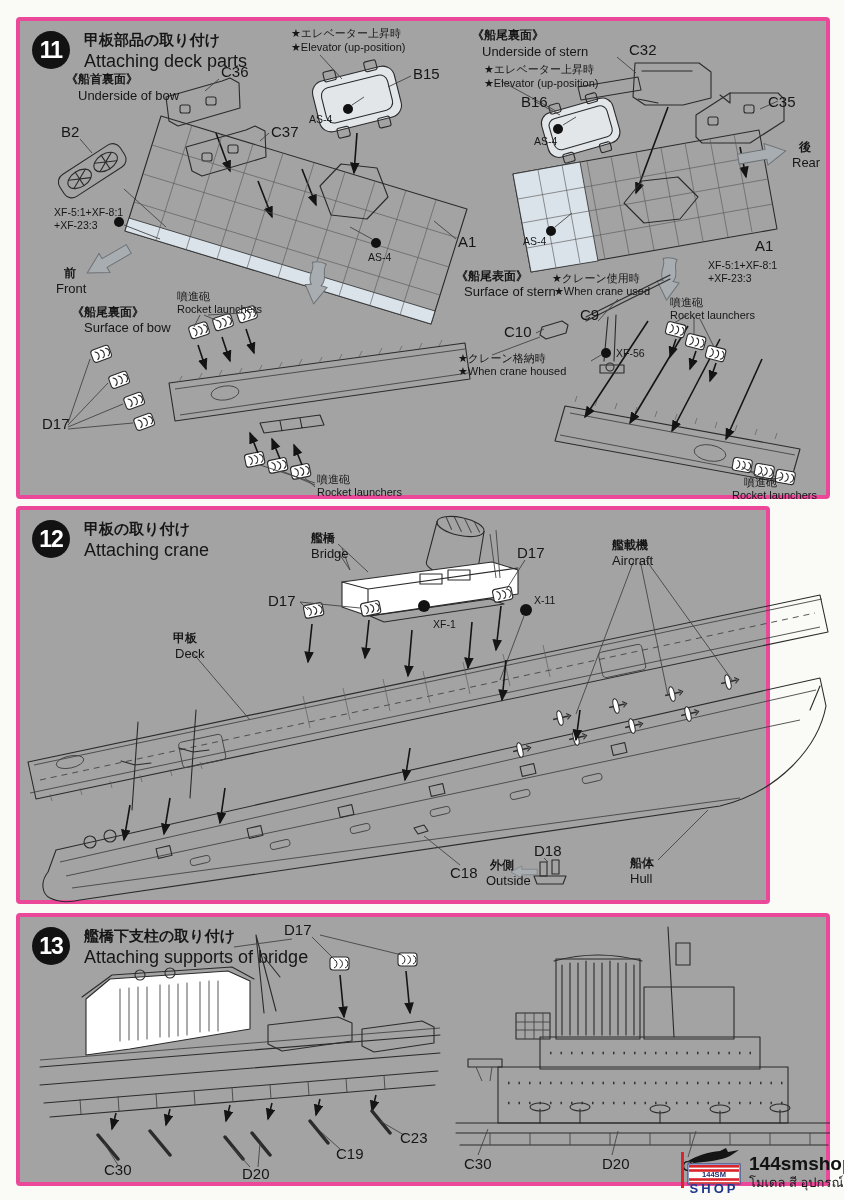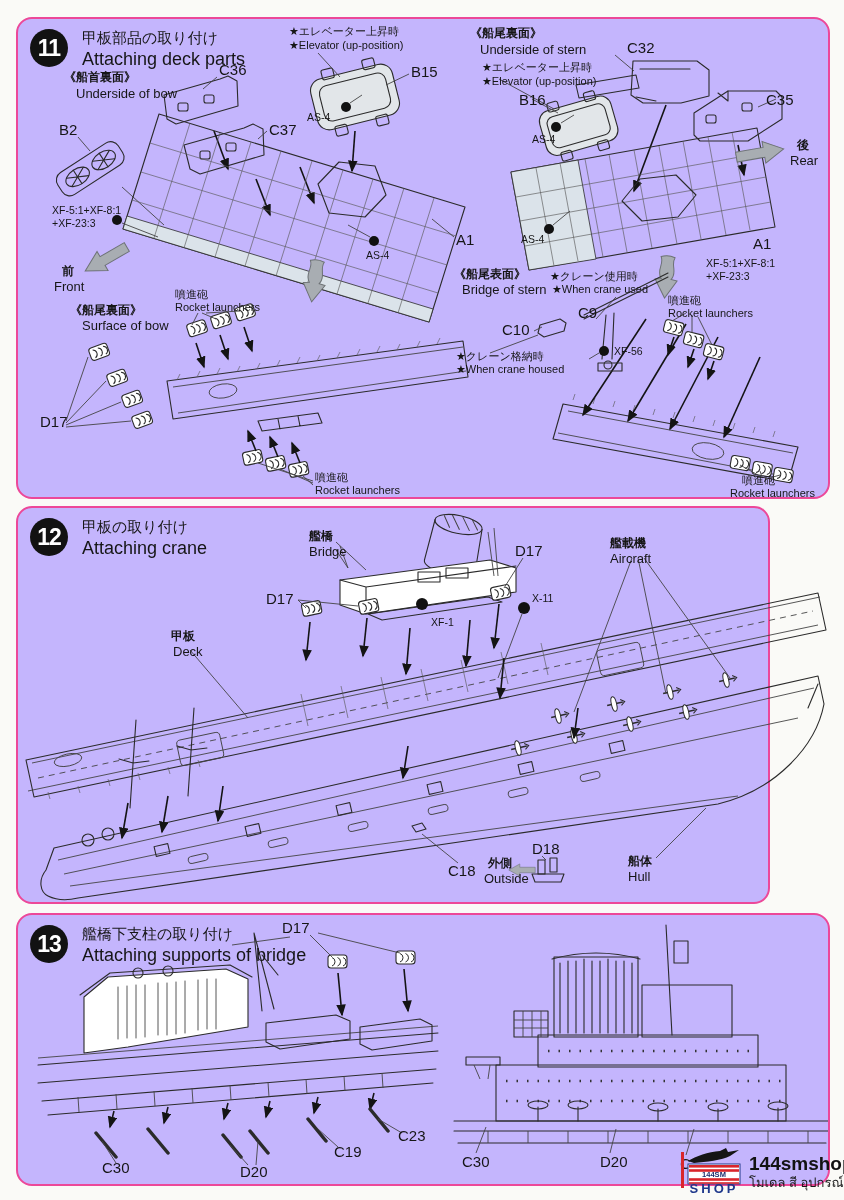--- a/index.html
+++ b/index.html
@@ -1,23 +1,23 @@
 <!DOCTYPE html>
 <html><head>
 <meta charset="utf-8">
 <style>
   html,body{margin:0;padding:0}
   body{font-family:"Liberation Sans","DejaVu Sans",sans-serif;background:#e9e9e7}
   #page{position:relative;width:844px;height:1200px;background:#fafaf7;overflow:hidden}
-  .sec{position:absolute;background:#c4b5fd;border:2px solid #ec4899;border-radius:16px;box-sizing:border-box}
+  .sec{position:absolute;background:#a3a3a3;border:4px solid #ec4899;border-radius:4px;box-sizing:border-box}
   .art{position:absolute;left:0;top:0}
   .badge{position:absolute;left:12px;top:10px;width:38px;height:38px;border-radius:50%;background:#121212;color:#fff;
          font-weight:bold;font-size:23px;display:flex;align-items:center;justify-content:center;letter-spacing:-1px}
   .lbl{position:absolute;white-space:nowrap;color:#161616;line-height:1.15}
-  .hja{font-size:15px;font-weight:normal}
+  .hja{font-size:15px;font-weight:bold}
   .hen{font-size:18px}
   .sja{font-size:12px;font-weight:bold}
   .sen{font-size:13px}
   .note{font-size:11px;font-weight:normal}
   .noteen{font-size:11px}
   .part{font-size:15px}
   .tiny{font-size:10.5px}
   .o{stroke:#2b2b2b;fill:none;stroke-width:1.1;stroke-linejoin:round;stroke-linecap:round}
   .pl{fill:#e2e6e9;stroke:#2b2b2b;stroke-width:1.1}
   .ld{stroke:#444;stroke-width:.9;fill:none}
@@ -287,21 +287,21 @@
 
     <div class="lbl sja" style="left:52px;top:285px">《船尾裏面》</div>
     <div class="lbl sen" style="left:64px;top:300px">Surface of bow</div>
     <div class="lbl note" style="left:157px;top:269px">噴進砲</div>
     <div class="lbl noteen" style="left:157px;top:282px">Rocket launchers</div>
     <div class="lbl part" style="left:22px;top:394px">D17</div>
     <div class="lbl note" style="left:297px;top:452px">噴進砲</div>
     <div class="lbl noteen" style="left:297px;top:465px">Rocket launchers</div>
 
     <div class="lbl sja" style="left:436px;top:249px">《船尾表面》</div>
-    <div class="lbl sen" style="left:444px;top:264px">Bridge of stern</div>
+    <div class="lbl sen" style="left:444px;top:264px">Surface of stern</div>
     <div class="lbl note" style="left:532px;top:251px">★クレーン使用時</div>
     <div class="lbl noteen" style="left:534px;top:264px">★When crane used</div>
     <div class="lbl part" style="left:560px;top:285px">C9</div>
     <div class="lbl note" style="left:650px;top:275px">噴進砲</div>
     <div class="lbl noteen" style="left:650px;top:288px">Rocket launchers</div>
     <div class="lbl part" style="left:484px;top:302px">C10</div>
     <div class="lbl note" style="left:438px;top:331px">★クレーン格納時</div>
     <div class="lbl noteen" style="left:438px;top:344px">★When crane housed</div>
     <div class="lbl tiny" style="left:596px;top:326px">XF-56</div>
     <div class="lbl note" style="left:724px;top:455px">噴進砲</div>

